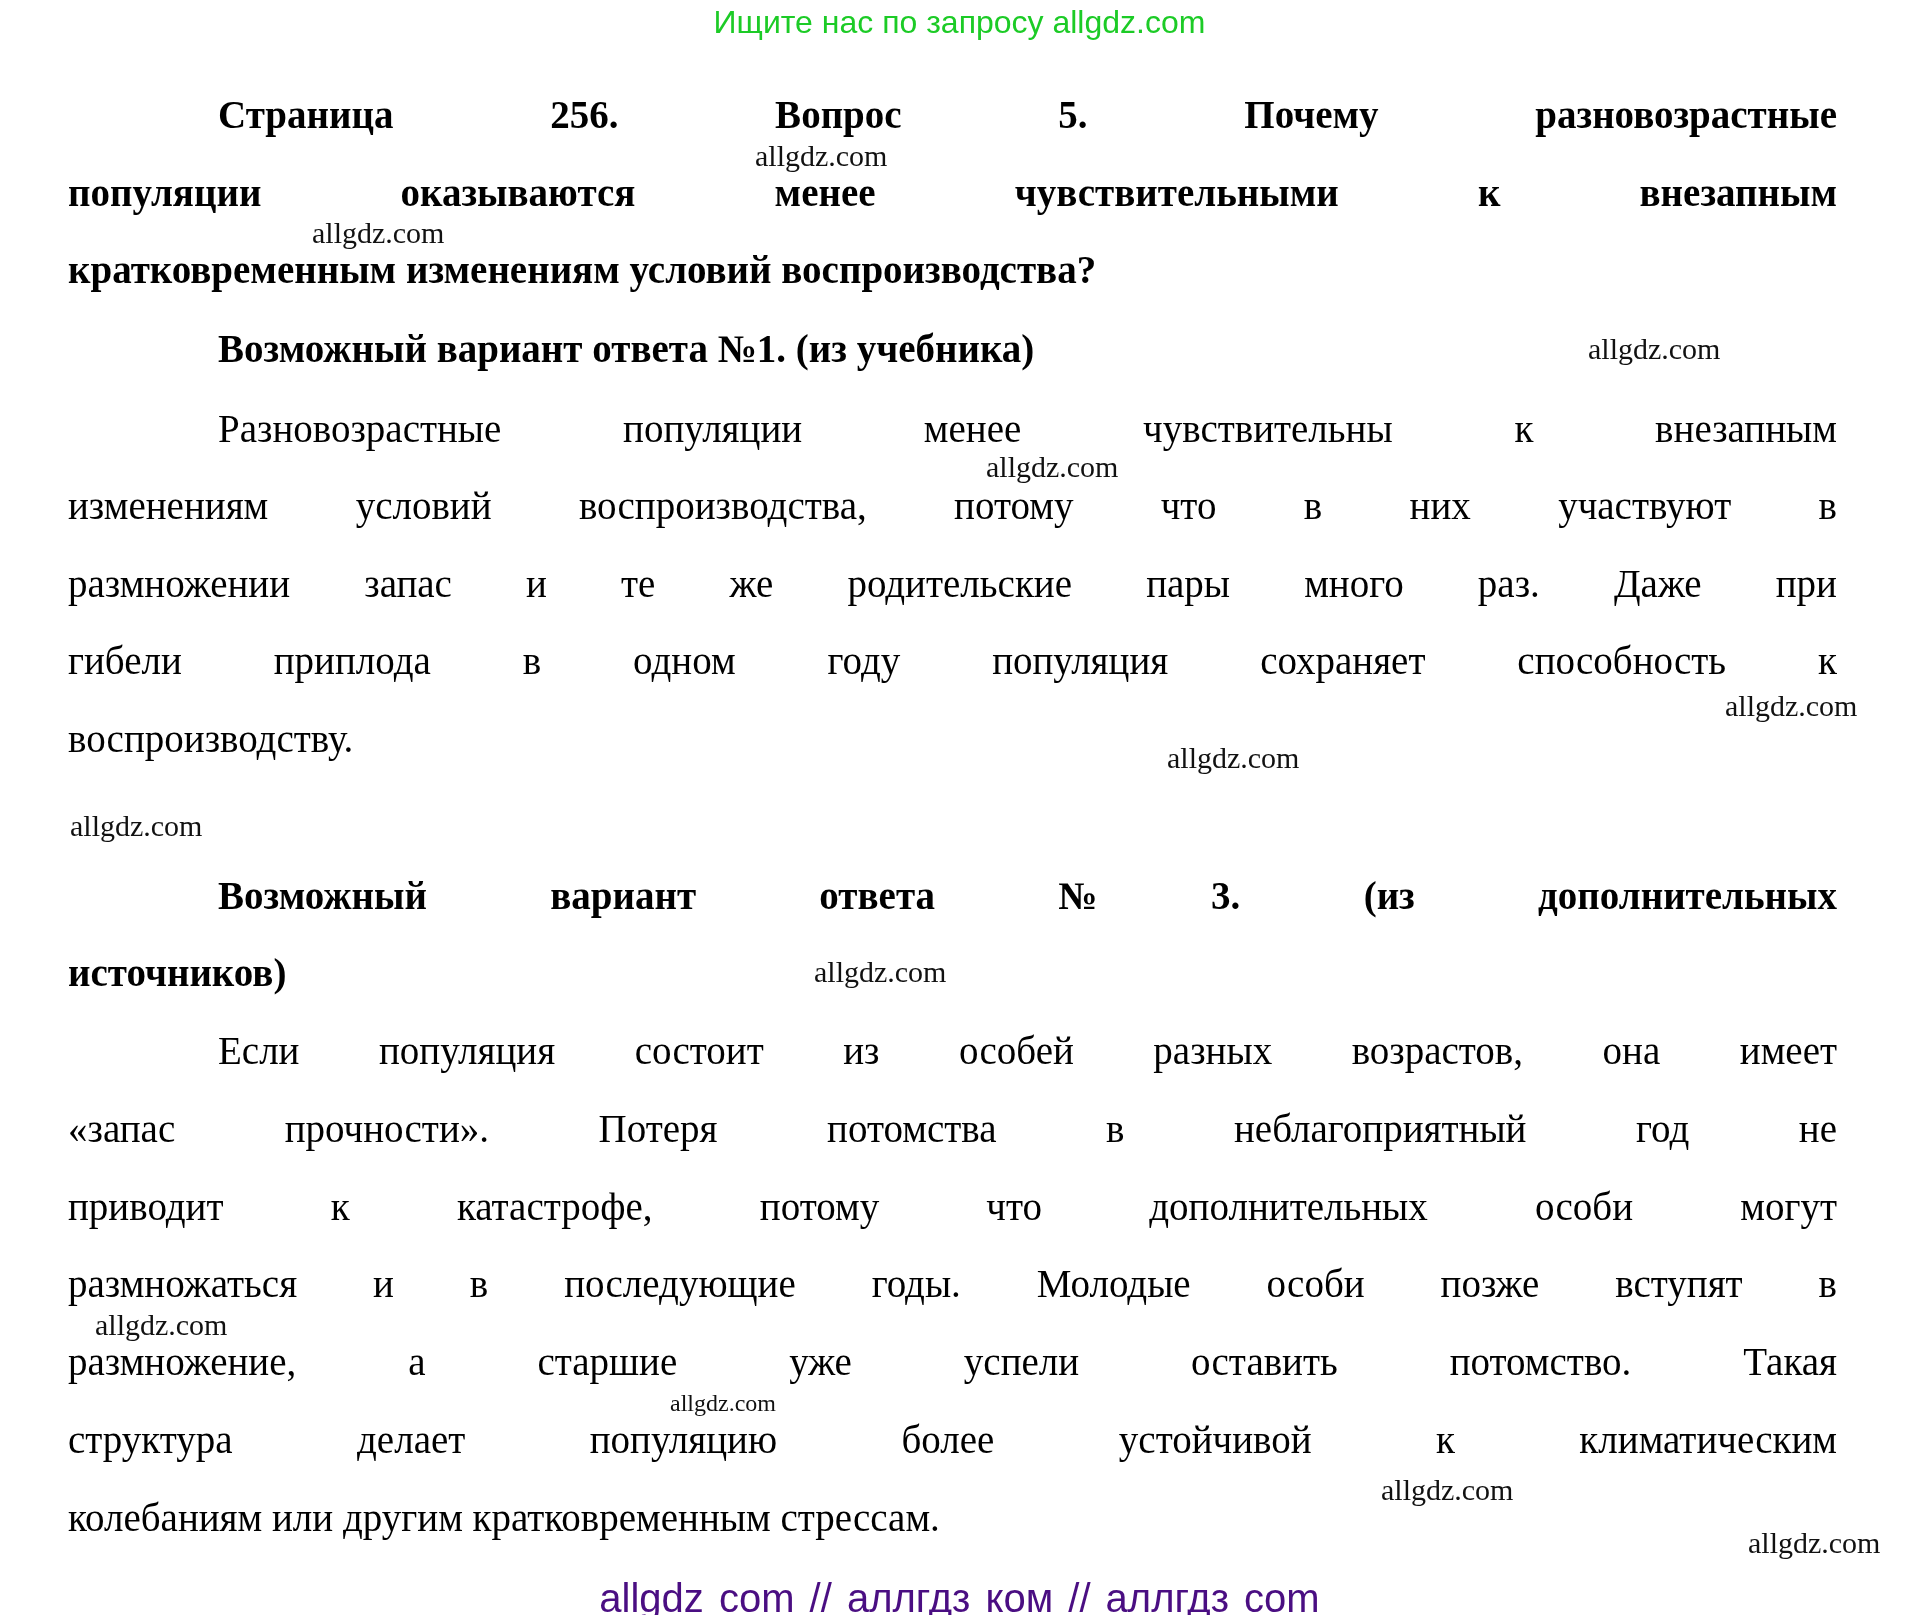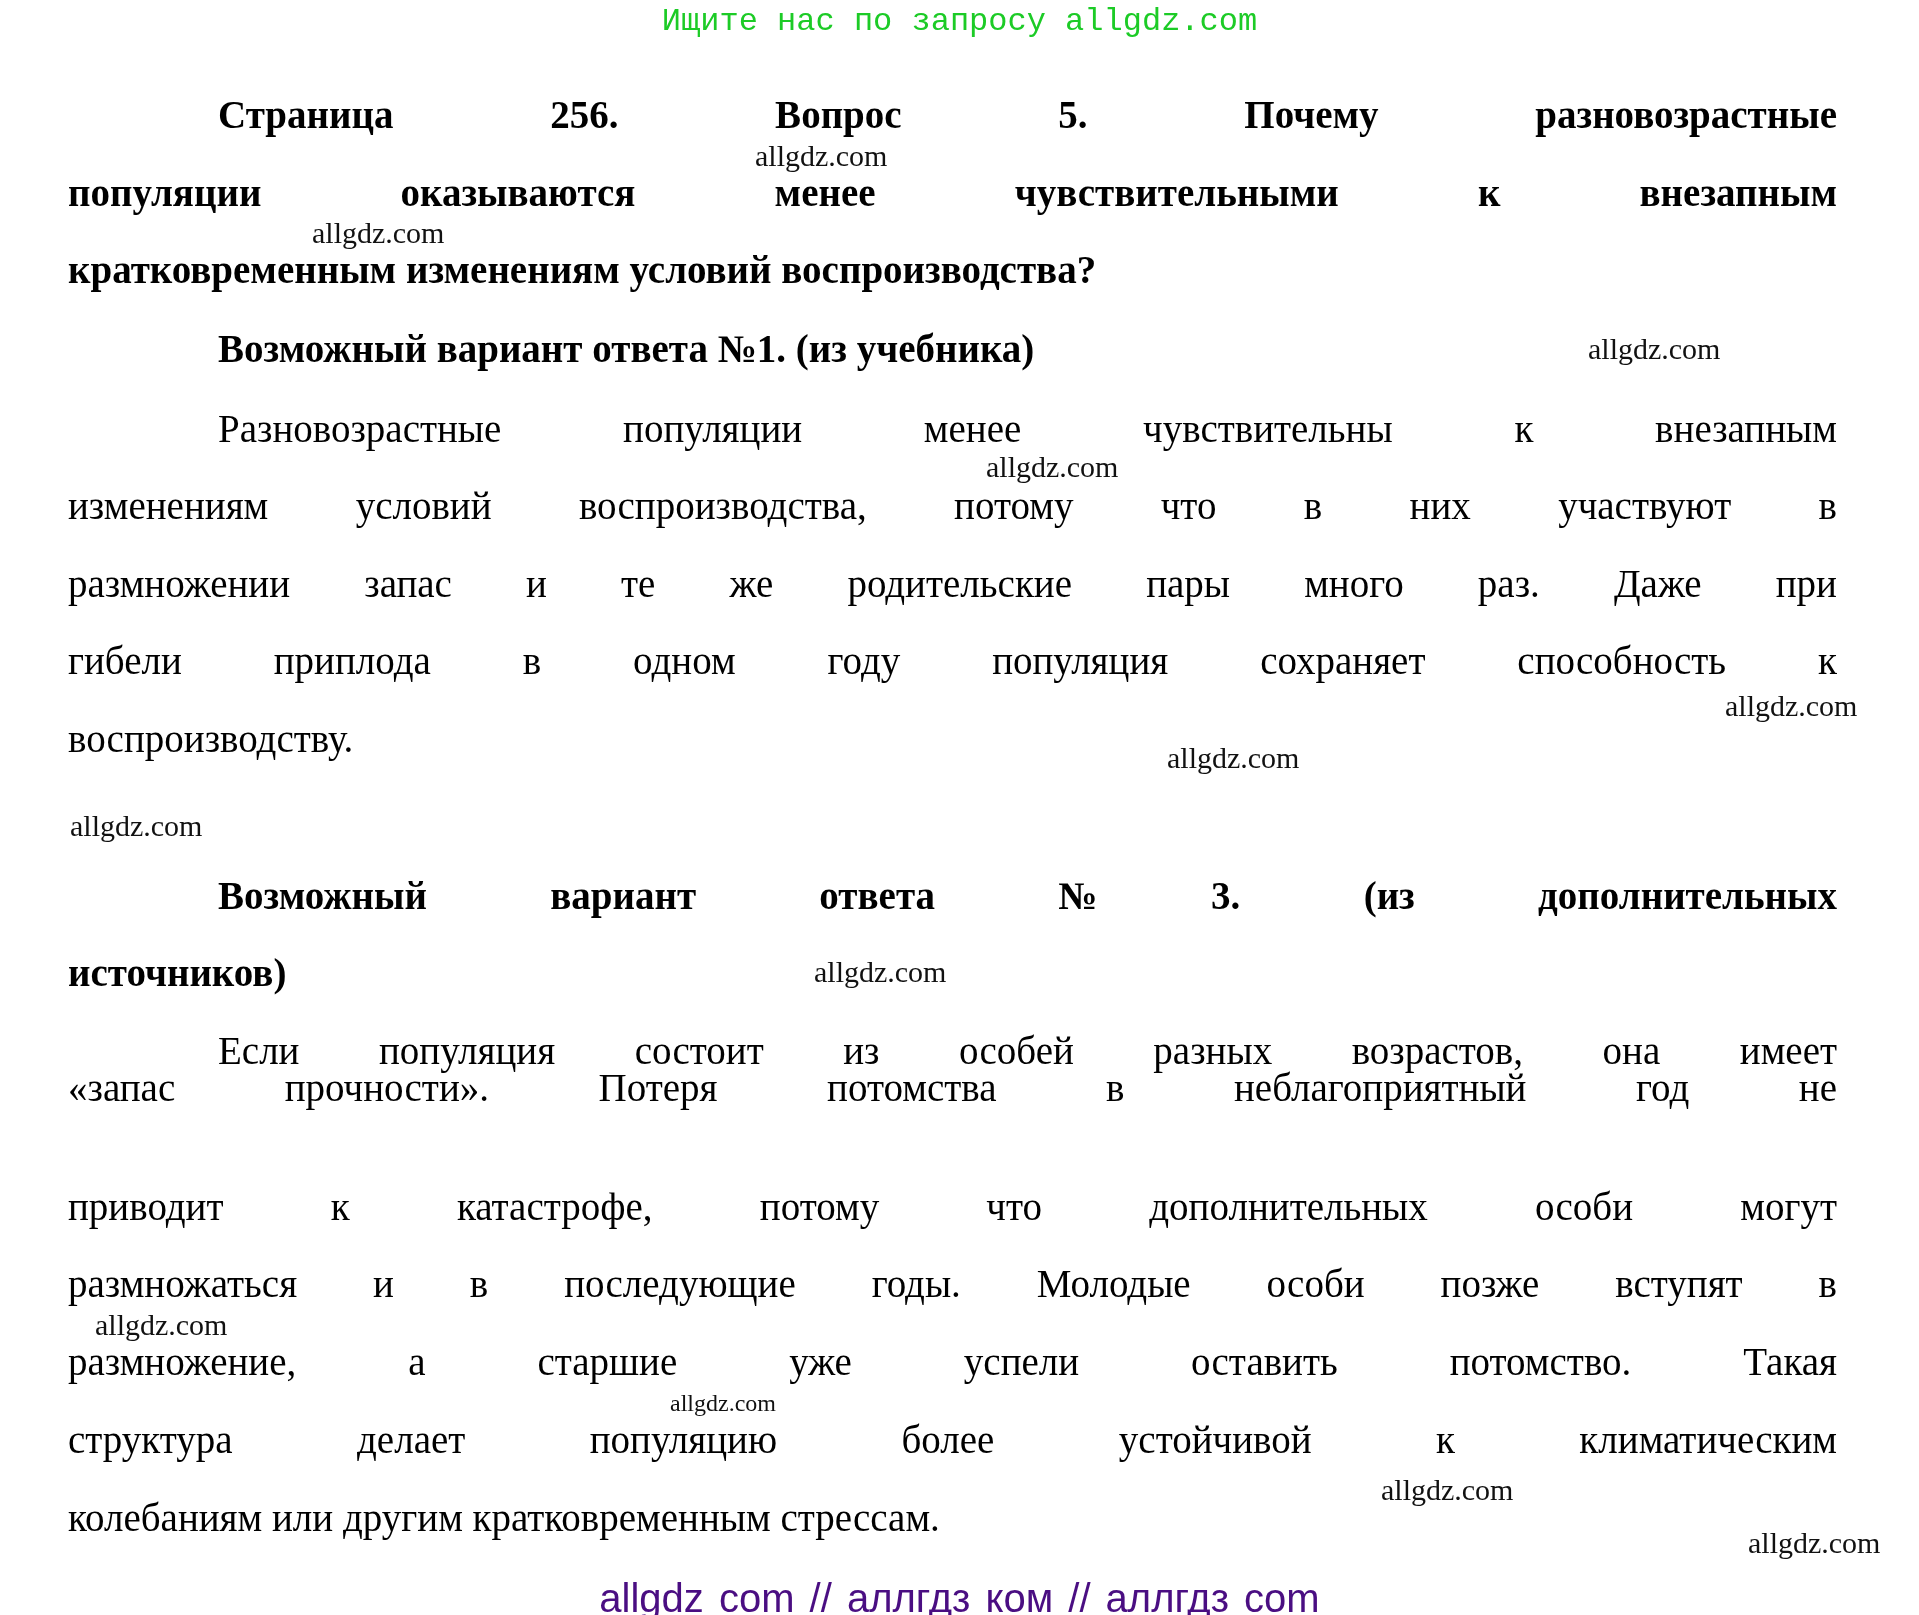--- a/index.html
+++ b/index.html
@@ -1,19 +1,19 @@
 <!DOCTYPE html>
 <html><head>
 <meta charset="utf-8">
 <style>
   html, body { margin: 0; padding: 0; background: #ffffff; }
   body { width: 1919px; height: 1615px; position: relative; overflow: hidden; }
   .top-banner {
     position: absolute; left: 0; top: 2px; width: 1919px; text-align: center;
-    font-family: Liberation Mono, monospace; font-size: 32px; color: #1ccb26;
+    font-family: Liberation Sans, sans-serif; font-size: 32px; color: #1ccb26;
     line-height: 40px;
   }
   .line {
     position: absolute; left: 68px; width: 1769px;
     font-family: "Liberation Serif", serif; font-size: 39px; color: #000;
     line-height: 60px; white-space: nowrap; height: 60px;
     text-align: justify; text-align-last: justify;
   }
   .line.indent { left: 218px; width: 1619px; }
   .line.bold { font-weight: bold; }
@@ -41,21 +41,21 @@
 <div class="line indent bold left" style="top:319px">Возможный вариант ответа №1. (из учебника)</div>
 <div class="line indent" style="top:399px">Разновозрастные популяции менее чувствительны к внезапным</div>
 <div class="line" style="top:476px">изменениям условий воспроизводства, потому что в них участвуют в</div>
 <div class="line" style="top:554px">размножении запас и те же родительские пары много раз. Даже при</div>
 <div class="line" style="top:631px">гибели приплода в одном году популяция сохраняет способность к</div>
 <div class="line left" style="top:709px">воспроизводству.</div>
 
 <div class="line indent bold" style="top:866px">Возможный вариант ответа №3. (из дополнительных</div>
 <div class="line bold left" style="top:943px">источников)</div>
 <div class="line indent" style="top:1021px">Если популяция состоит из особей разных возрастов, она имеет</div>
-<div class="line" style="top:1058px">«запас прочности». Потеря потомства в неблагоприятный год не</div>
+<div class="line" style="top:1099px">«запас прочности». Потеря потомства в неблагоприятный год не</div>
 <div class="line" style="top:1177px">приводит к катастрофе, потому что дополнительных особи могут</div>
 <div class="line" style="top:1254px">размножаться и в последующие годы. Молодые особи позже вступят в</div>
 <div class="line" style="top:1332px">размножение, а старшие уже успели оставить потомство. Такая</div>
 <div class="line" style="top:1410px">структура делает популяцию более устойчивой к климатическим</div>
 <div class="line left" style="top:1488px">колебаниям или другим кратковременным стрессам.</div>
 
 <div class="wm" style="left:755px;top:140px">allgdz.com</div>
 <div class="wm" style="left:312px;top:217px">allgdz.com</div>
 <div class="wm" style="left:1588px;top:333px">allgdz.com</div>
 <div class="wm" style="left:986px;top:451px">allgdz.com</div>

